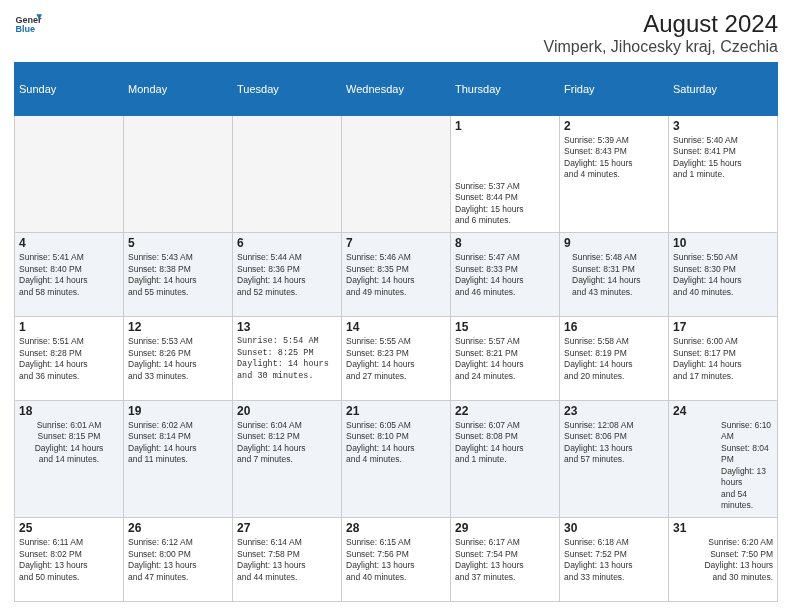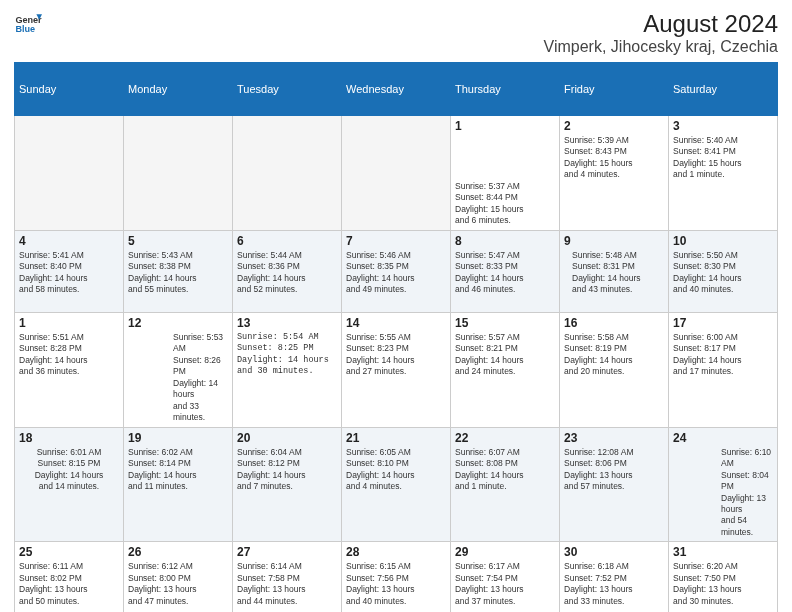--- a/index.html
+++ b/index.html
@@ -209,21 +209,21 @@
         <tr class="row-odd">
           <td>
             <span class="day-num">1</span>
             <div class="day-info" style="white-space: pre-line;">Sunrise: 5:51 AM
 Sunset: 8:28 PM
 Daylight: 14 hours
 and 36 minutes.</div>
           </td>
           <td>
             <span class="day-num">12</span>
-            <div class="day-info" style="white-space: pre-line; margin-left: 45px;">Sunrise: 5:53 AM
+            <div class="day-info" style="white-space: pre-line;">Sunrise: 5:53 AM
 Sunset: 8:26 PM
 Daylight: 14 hours
 and 33 minutes.</div>
           </td>
           <td>
             <span class="day-num">13</span>
             <div class="day-info" style="white-space: pre-line; font-family: Liberation Mono, monospace;">Sunrise: 5:54 AM
 Sunset: 8:25 PM
 Daylight: 14 hours
 and 30 minutes.</div>
@@ -346,21 +346,21 @@
           </td>
           <td>
             <span class="day-num">30</span>
             <div class="day-info" style="white-space: pre-line;">Sunrise: 6:18 AM
 Sunset: 7:52 PM
 Daylight: 13 hours
 and 33 minutes.</div>
           </td>
           <td>
             <span class="day-num">31</span>
-            <div class="day-info" style="white-space: pre-line;">Sunrise: 6:20 AM
+            <div class="day-info" style="white-space: pre-line; text-align: right;">Sunrise: 6:20 AM
 Sunset: 7:50 PM
 Daylight: 13 hours
 and 30 minutes.</div>
           </td>
         </tr>
       </tbody>
   </table>
 </div>
 
 </body></html>

